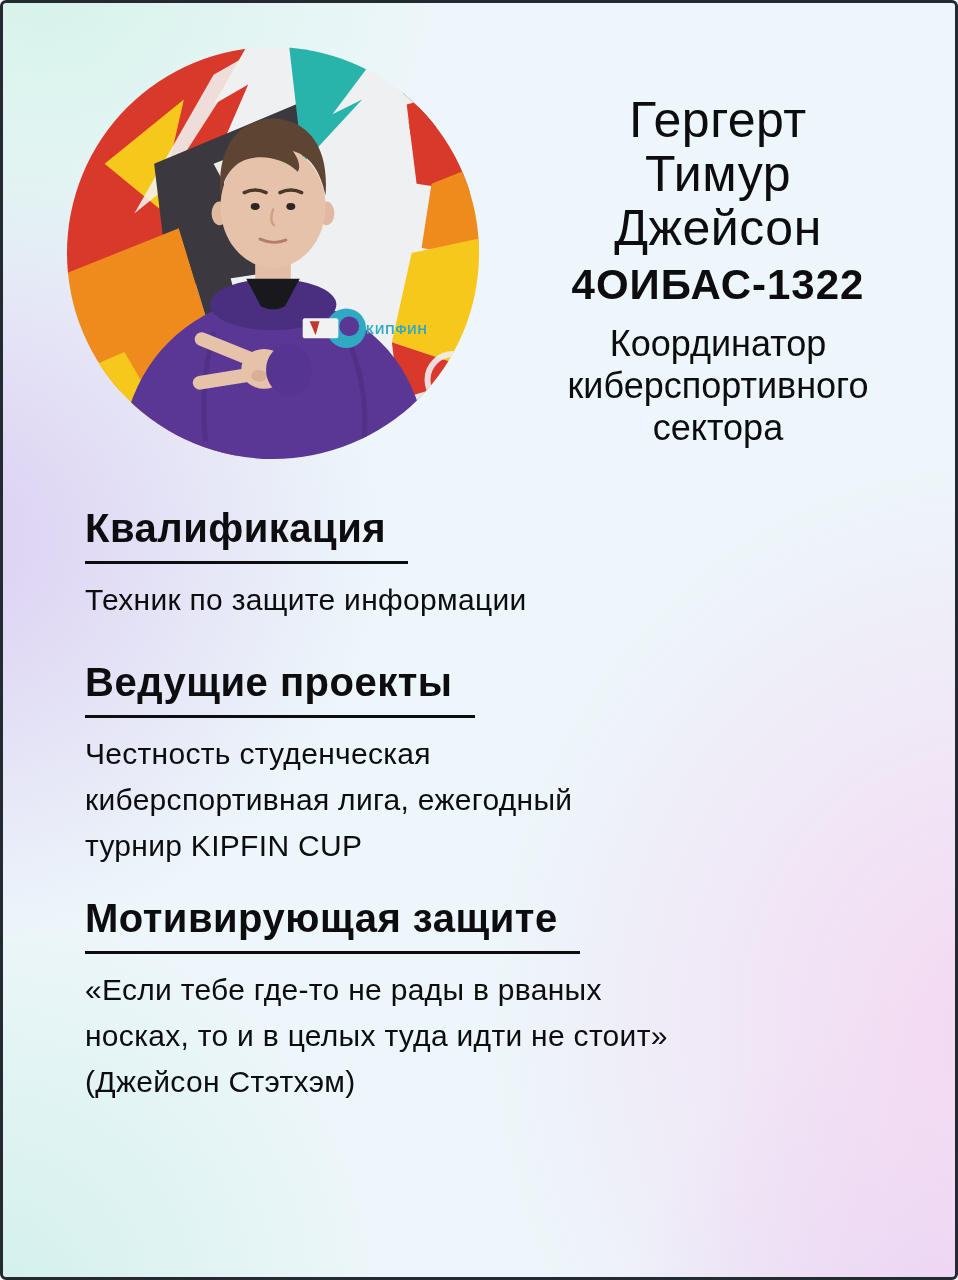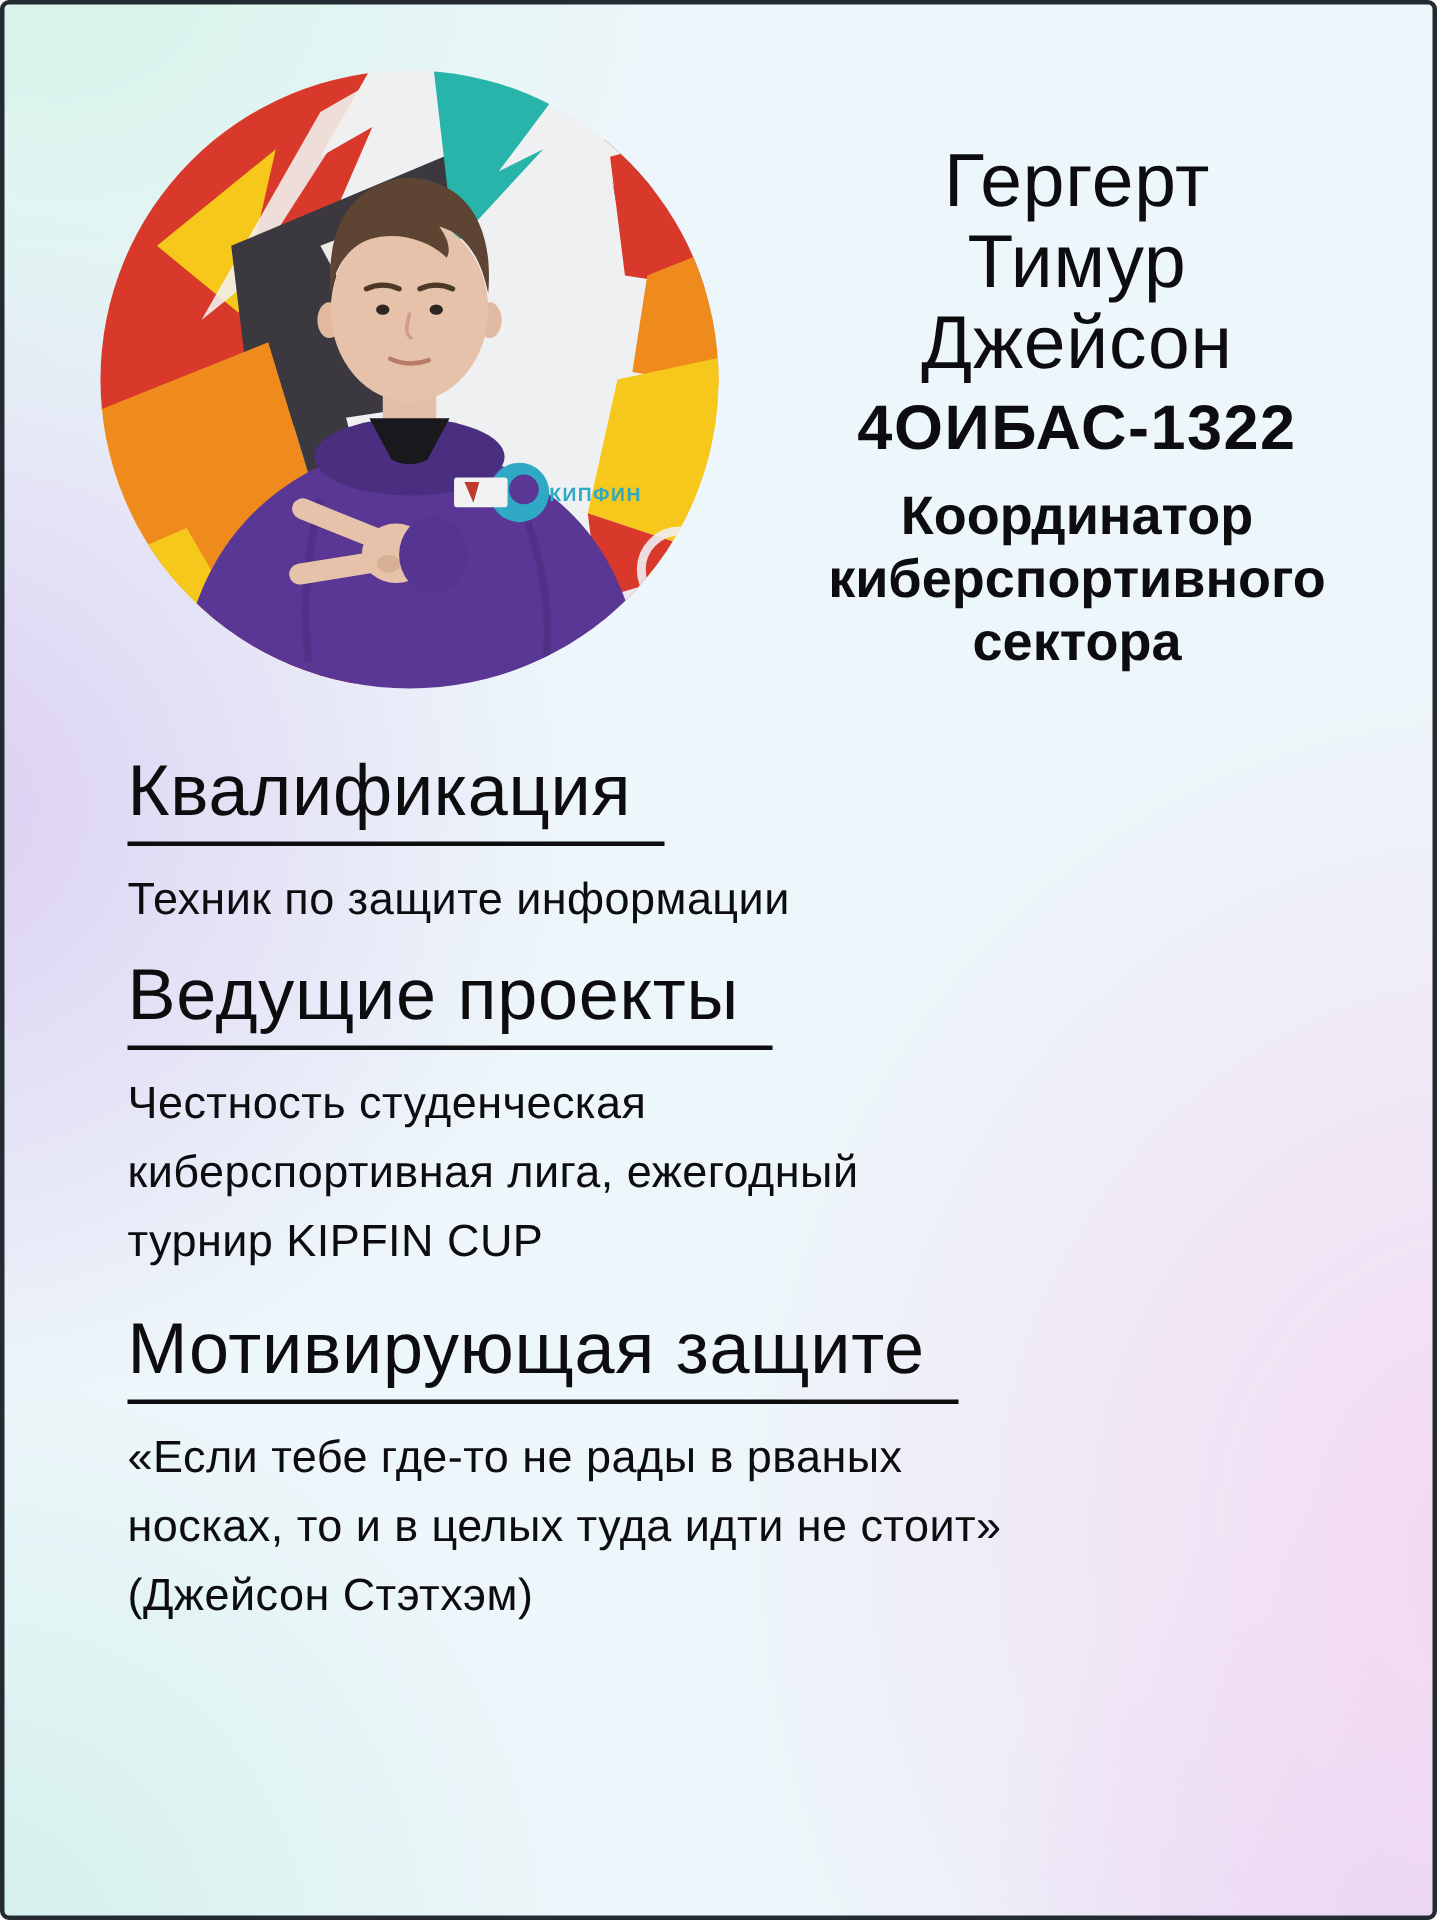--- a/index.html
+++ b/index.html
@@ -24,37 +24,37 @@
       radial-gradient(460px 460px at 102% 104%,#e3cff4 0%, rgba(227,207,244,0) 75%);
   }
 
   .header { display: flex; padding: 42px 0 0 62px; }
   .avatar-wrap { flex: 0 0 auto; width: 416px; height: 416px; }
   .avatar-wrap svg { display: block; width: 100%; height: 100%; }
 
   .id-block { flex: 1; text-align: center; padding-top: 48px; }
   .name-line { font-size: 50px; line-height: 54px; font-weight: 400; letter-spacing: 0.5px; }
   .group { font-size: 42px; line-height: 48px; font-weight: 700; letter-spacing: 1px; margin-top: 6px; }
-  .role { font-size: 36px; line-height: 42px; font-weight: 700; margin-top: 14px; padding: 0 24px; }
+  .role { font-size: 36px; line-height: 42px; font-weight: 400; margin-top: 14px; padding: 0 24px; }
 
   .sections { padding: 0 40px 0 82px; }
   .section h2 {
     display: inline-block;
     margin: 0;
-    font-size: 48px;
+    font-size: 40px;
     line-height: 46px;
-    font-weight: 400;
+    font-weight: 700;
     letter-spacing: 0.5px;
     padding: 0 22px 10px 0;
     border-bottom: 3px solid #0d0d10;
   }
   .section .body { margin-top: 13px; font-size: 30px; line-height: 46px; letter-spacing: 0.3px; }
   .section-1 { margin-top: 44px; }
   .section-2 { margin-top: 36px; }
-  .section-3 { margin-top: 18px; }
+  .section-3 { margin-top: 36px; }
   .section-4 { margin-top: 26px; }
 </style>
 </head>
 <body>
 
 <div class="card">
 
   <div class="header">
 
     <div class="avatar-wrap">

